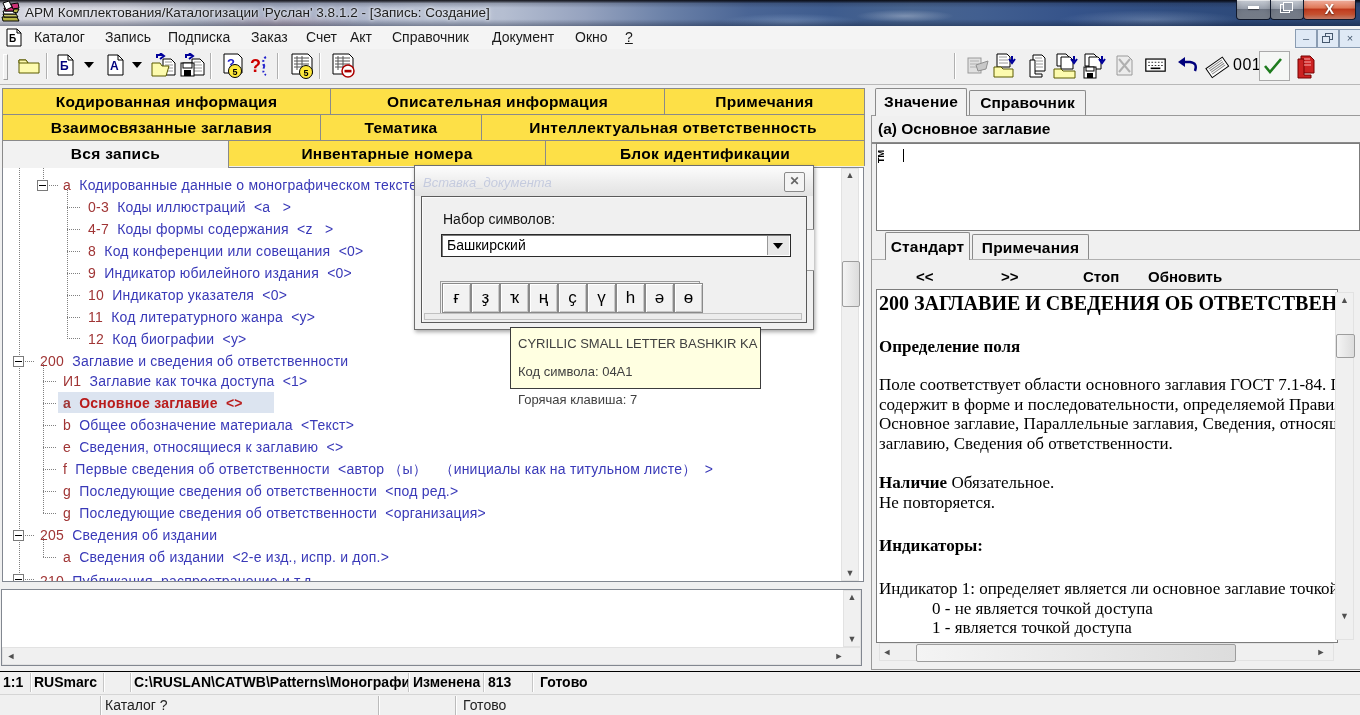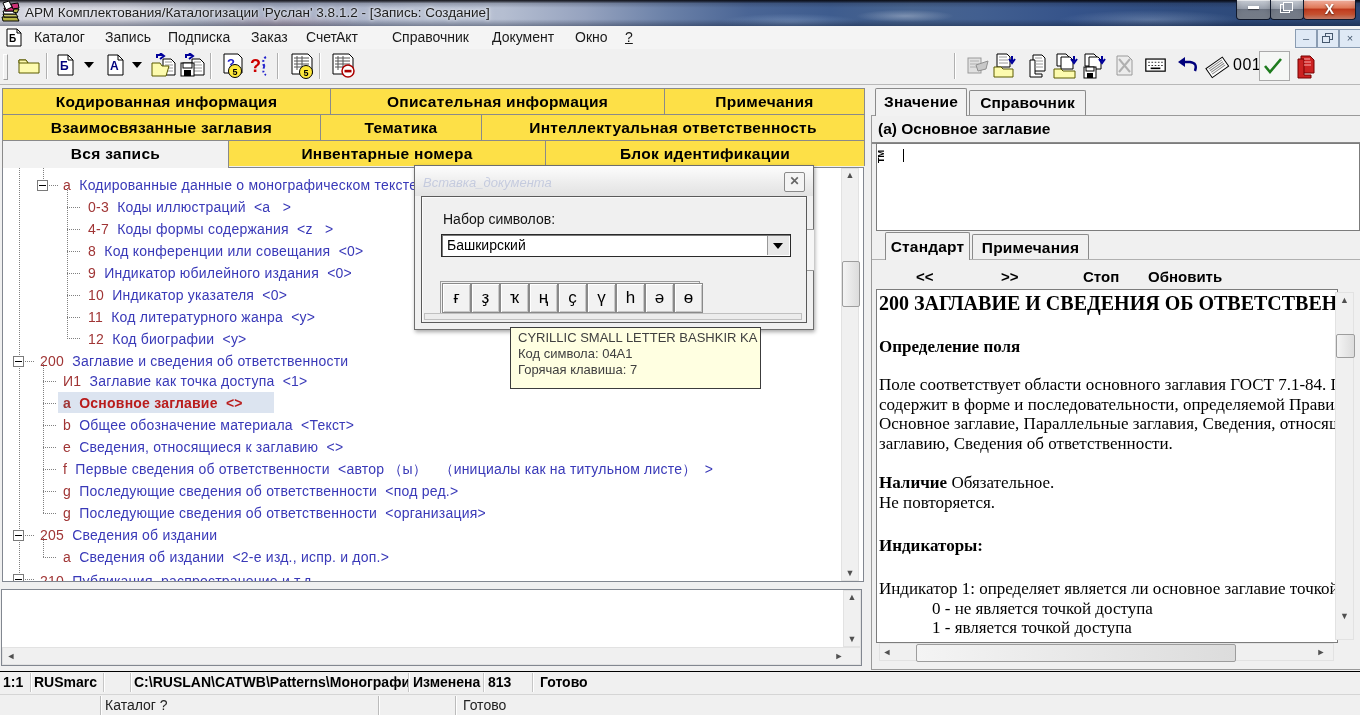--- a/index.html
+++ b/index.html
@@ -73,21 +73,21 @@
  border:1px solid #2a2a2a;box-shadow:inset 1px 1px 0 #7a7a7a;box-sizing:border-box;}
 #dlgcombo .ctext{position:absolute;left:5px;top:2px;font-size:14px;color:#000;}
 #dlgcombo .cbtn{position:absolute;right:1px;top:1px;width:21px;height:19px;background:#e8e8e8;
  border-left:1px solid #999;}
 #dlgcombo .cbtn:after{content:"";position:absolute;left:5px;top:7px;border:5px solid transparent;border-top:6px solid #000;}
 .chbtn{position:absolute;top:86px;width:29px;height:30px;background:#f2f2f2;
  border:1px solid #8a8a8a;box-shadow:inset 1px 1px 0 #fff, inset -1px -1px 0 #c8c8c8;
  box-sizing:border-box;text-align:center;font-size:17px;color:#000;line-height:28px;}
 
 #tooltip{left:510px;top:327px;width:251px;height:62px;background:#ffffe1;border:1px solid #3c3c3c;
- font-size:13px;color:#404040;line-height:16px;padding:2px 0 0 7px;box-sizing:border-box;white-space:nowrap;z-index:30;}
+ font-size:13px;color:#404040;line-height:28px;padding:2px 0 0 7px;box-sizing:border-box;white-space:nowrap;z-index:30;}
 #dialog{z-index:25;}
 
 #rpanel{left:871px;top:115px;width:489px;height:553px;border:1px solid #9a9a9a;border-right:none;background:#f0f0f0;}
 .rtab{position:absolute;background:#f0f0f0;border:1px solid #8a8a8a;border-bottom:none;
  font-weight:bold;font-size:15.5px;text-align:center;border-radius:2px 2px 0 0;box-sizing:border-box;letter-spacing:.2px;}
 #rhdr{position:absolute;left:6px;top:4px;font-size:15.5px;font-weight:bold;color:#000;}
 #rtext{position:absolute;left:4px;top:27px;width:482px;height:86px;background:#fff;border:1px solid #7c7c7c;}
 #navrow{position:absolute;left:0px;top:152px;width:480px;height:22px;font-weight:bold;font-size:15px;color:#000;}
 #docarea{position:absolute;left:4px;top:173px;width:460px;height:352px;background:#fff;border:1px solid #7c7c7c;
  font-family:"Liberation Serif",serif;font-size:16.5px;color:#000;overflow:hidden;}
@@ -130,21 +130,21 @@
  <svg class="abs" style="left:5px;top:2px" width="18" height="19" viewBox="0 0 18 19">
   <path d="M2 1 L12 1 L16 5 L16 18 L2 18 Z" fill="#fff" stroke="#000"></path>
   <path d="M12 1 L12 5 L16 5 Z" fill="#fff" stroke="#000"></path>
   <text x="4" y="14" font-size="10" font-weight="bold" fill="#000">Б</text>
  </svg>
  <div class="mitem" style="left:34px">Каталог</div>
  <div class="mitem" style="left:105px">Запись</div>
  <div class="mitem" style="left:168px">Подписка</div>
  <div class="mitem" style="left:251px">Заказ</div>
  <div class="mitem" style="left:306px">Счет</div>
- <div class="mitem" style="left:336px">Акт</div>
+ <div class="mitem" style="left:350px">Акт</div>
  <div class="mitem" style="left:392px">Справочник</div>
  <div class="mitem" style="left:492px">Документ</div>
  <div class="mitem" style="left:575px">Окно</div>
  <div class="mitem" style="left:625px;text-decoration:underline">?</div>
  <div class="mdib" style="left:1295px">–</div>
  <div class="mdib" style="left:1317px"><svg width="12" height="11" viewBox="0 0 12 11" style="margin-top:3px">
           <rect x="3.5" y="0.5" width="7" height="6" fill="none" stroke="#45586e"></rect>
           <rect x="0.5" y="3.5" width="7" height="6" fill="#dfe9f5" stroke="#45586e"></rect>
         </svg></div>
  <div class="mdib" style="left:1339px">×</div>

